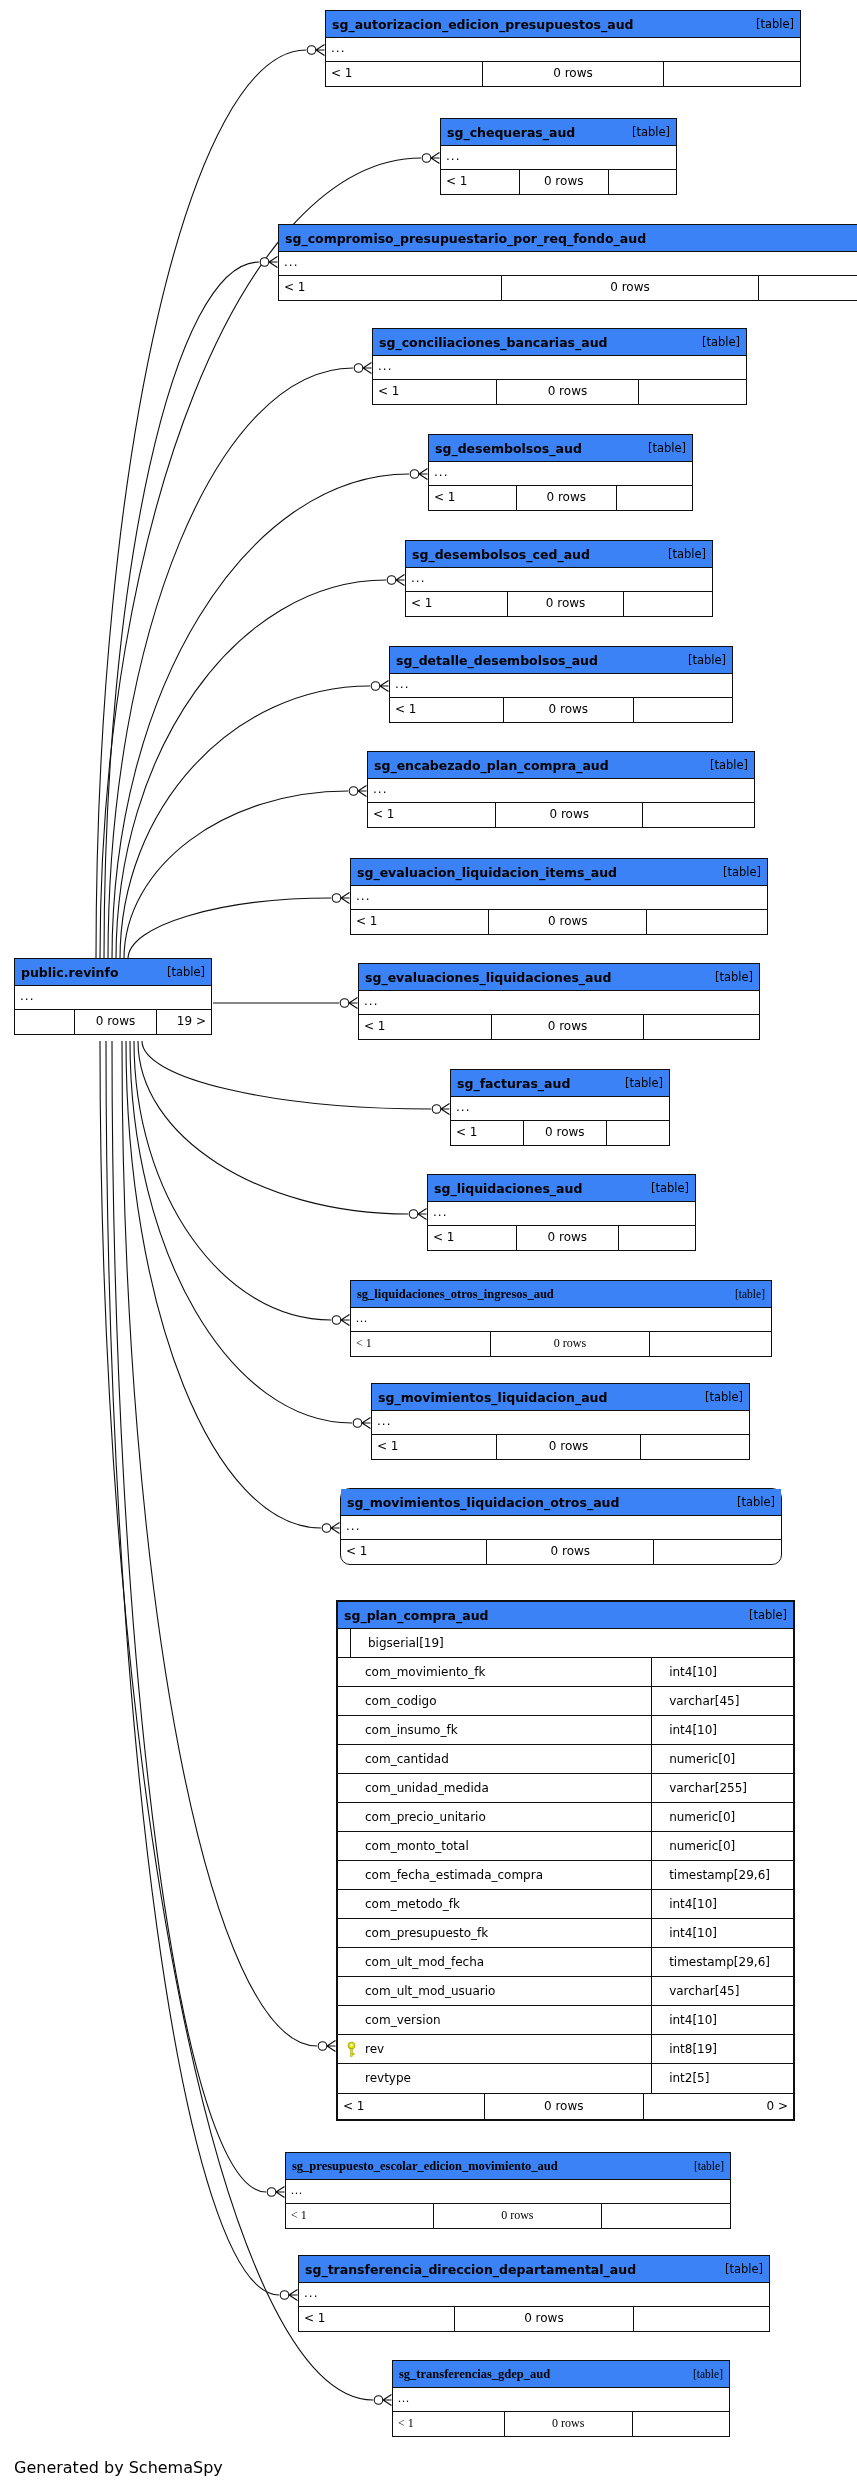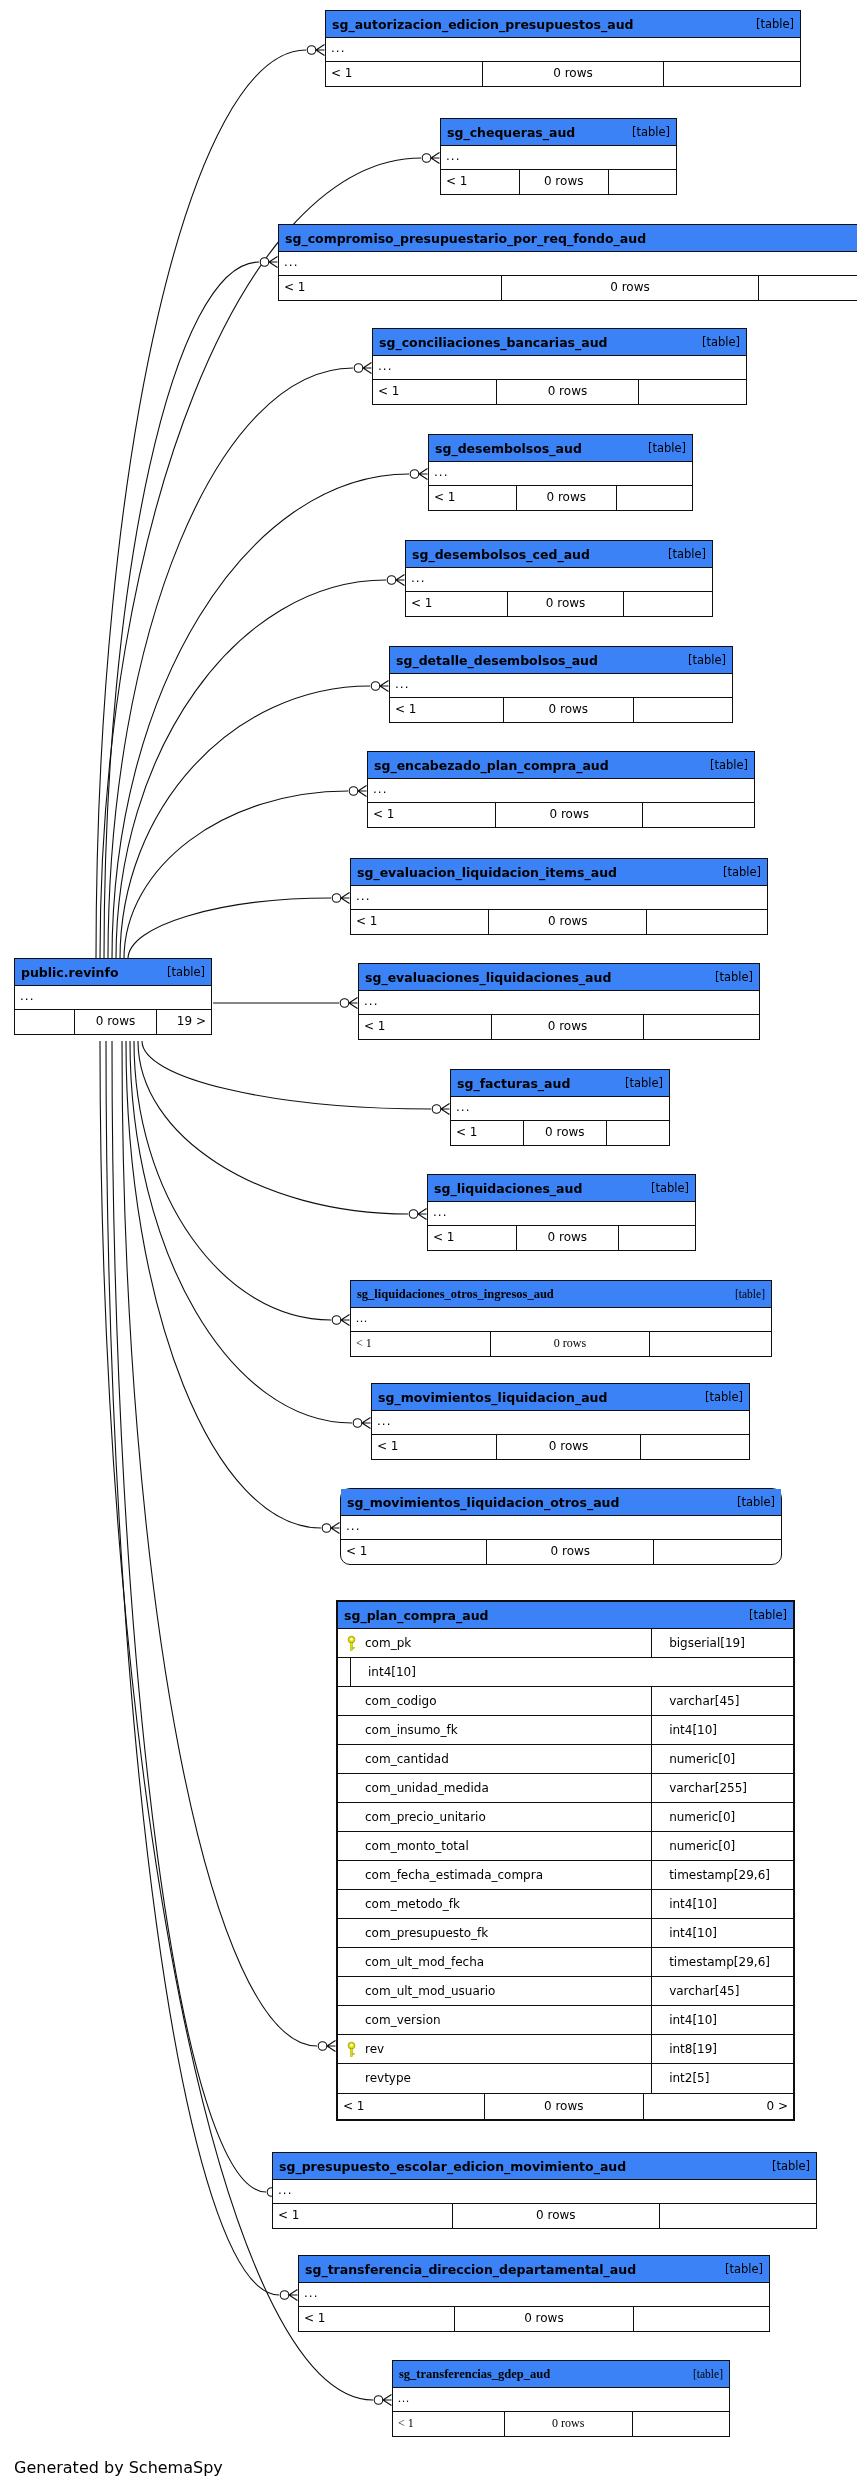--- a/index.html
+++ b/index.html
@@ -339,29 +339,24 @@
         <span class="fr"></span>
       </div>
   </div>
 
   <div class="tbl thick plan" style="left:336px;top:1600px;width:459px;">
     <div class="hdr">
       <span class="tname">sg_plan_compra_aud</span>
       <span class="ttag">[table]</span>
     </div>
     <div class="prow">
-      <span class="pname"><svg class="keyic" viewBox="0 0 11 17">
-            <circle cx="5.5" cy="4.6" r="3.4" fill="#e0e000" stroke="#9d9d00" stroke-width="0.8"></circle>
-            <circle cx="5.5" cy="4.2" r="1.2" fill="#fff"></circle>
-            <rect x="4.6" y="7.6" width="1.8" height="8" fill="#e0e000" stroke="#9d9d00" stroke-width="0.5"></rect>
-            <rect x="6" y="12.2" width="2.6" height="1.5" fill="#e0e000" stroke="#9d9d00" stroke-width="0.4"></rect>
-          </svg><span>com_pk</span></span>
       <span class="ptype">bigserial[19]</span>
     </div>
     <div class="prow">
+        <span class="pname"><span>com_movimiento_fk</span></span>
         <span class="ptype">int4[10]</span>
       </div>
     <div class="prow">
         <span class="pname"><span>com_codigo</span></span>
         <span class="ptype">varchar[45]</span>
       </div>
     <div class="prow">
         <span class="pname"><span>com_insumo_fk</span></span>
         <span class="ptype">int4[10]</span>
       </div>
@@ -418,21 +413,21 @@
         <span class="pname"><span>revtype</span></span>
         <span class="ptype">int2[5]</span>
       </div>
     <div class="ftr pftr">
       <span class="fl">&lt; 1</span>
       <span class="fc">0 rows</span>
       <span class="fr">0 &gt;</span>
     </div>
   </div>
 
-  <div class="tbl" style="left:272px;top:2152px;width:545px;">
+  <div class="tbl" style="left:285px;top:2152px;width:446px;font-family:Liberation Serif, serif;">
     <div class="hdr">
         <span class="tname">sg_presupuesto_escolar_edicion_movimiento_aud</span>
         <span class="ttag">[table]</span>
       </div>
     <div class="ell">...</div>
     <div class="ftr">
         <span class="fl">&lt; 1</span>
         <span class="fc">0 rows</span>
         <span class="fr"></span>
       </div>

